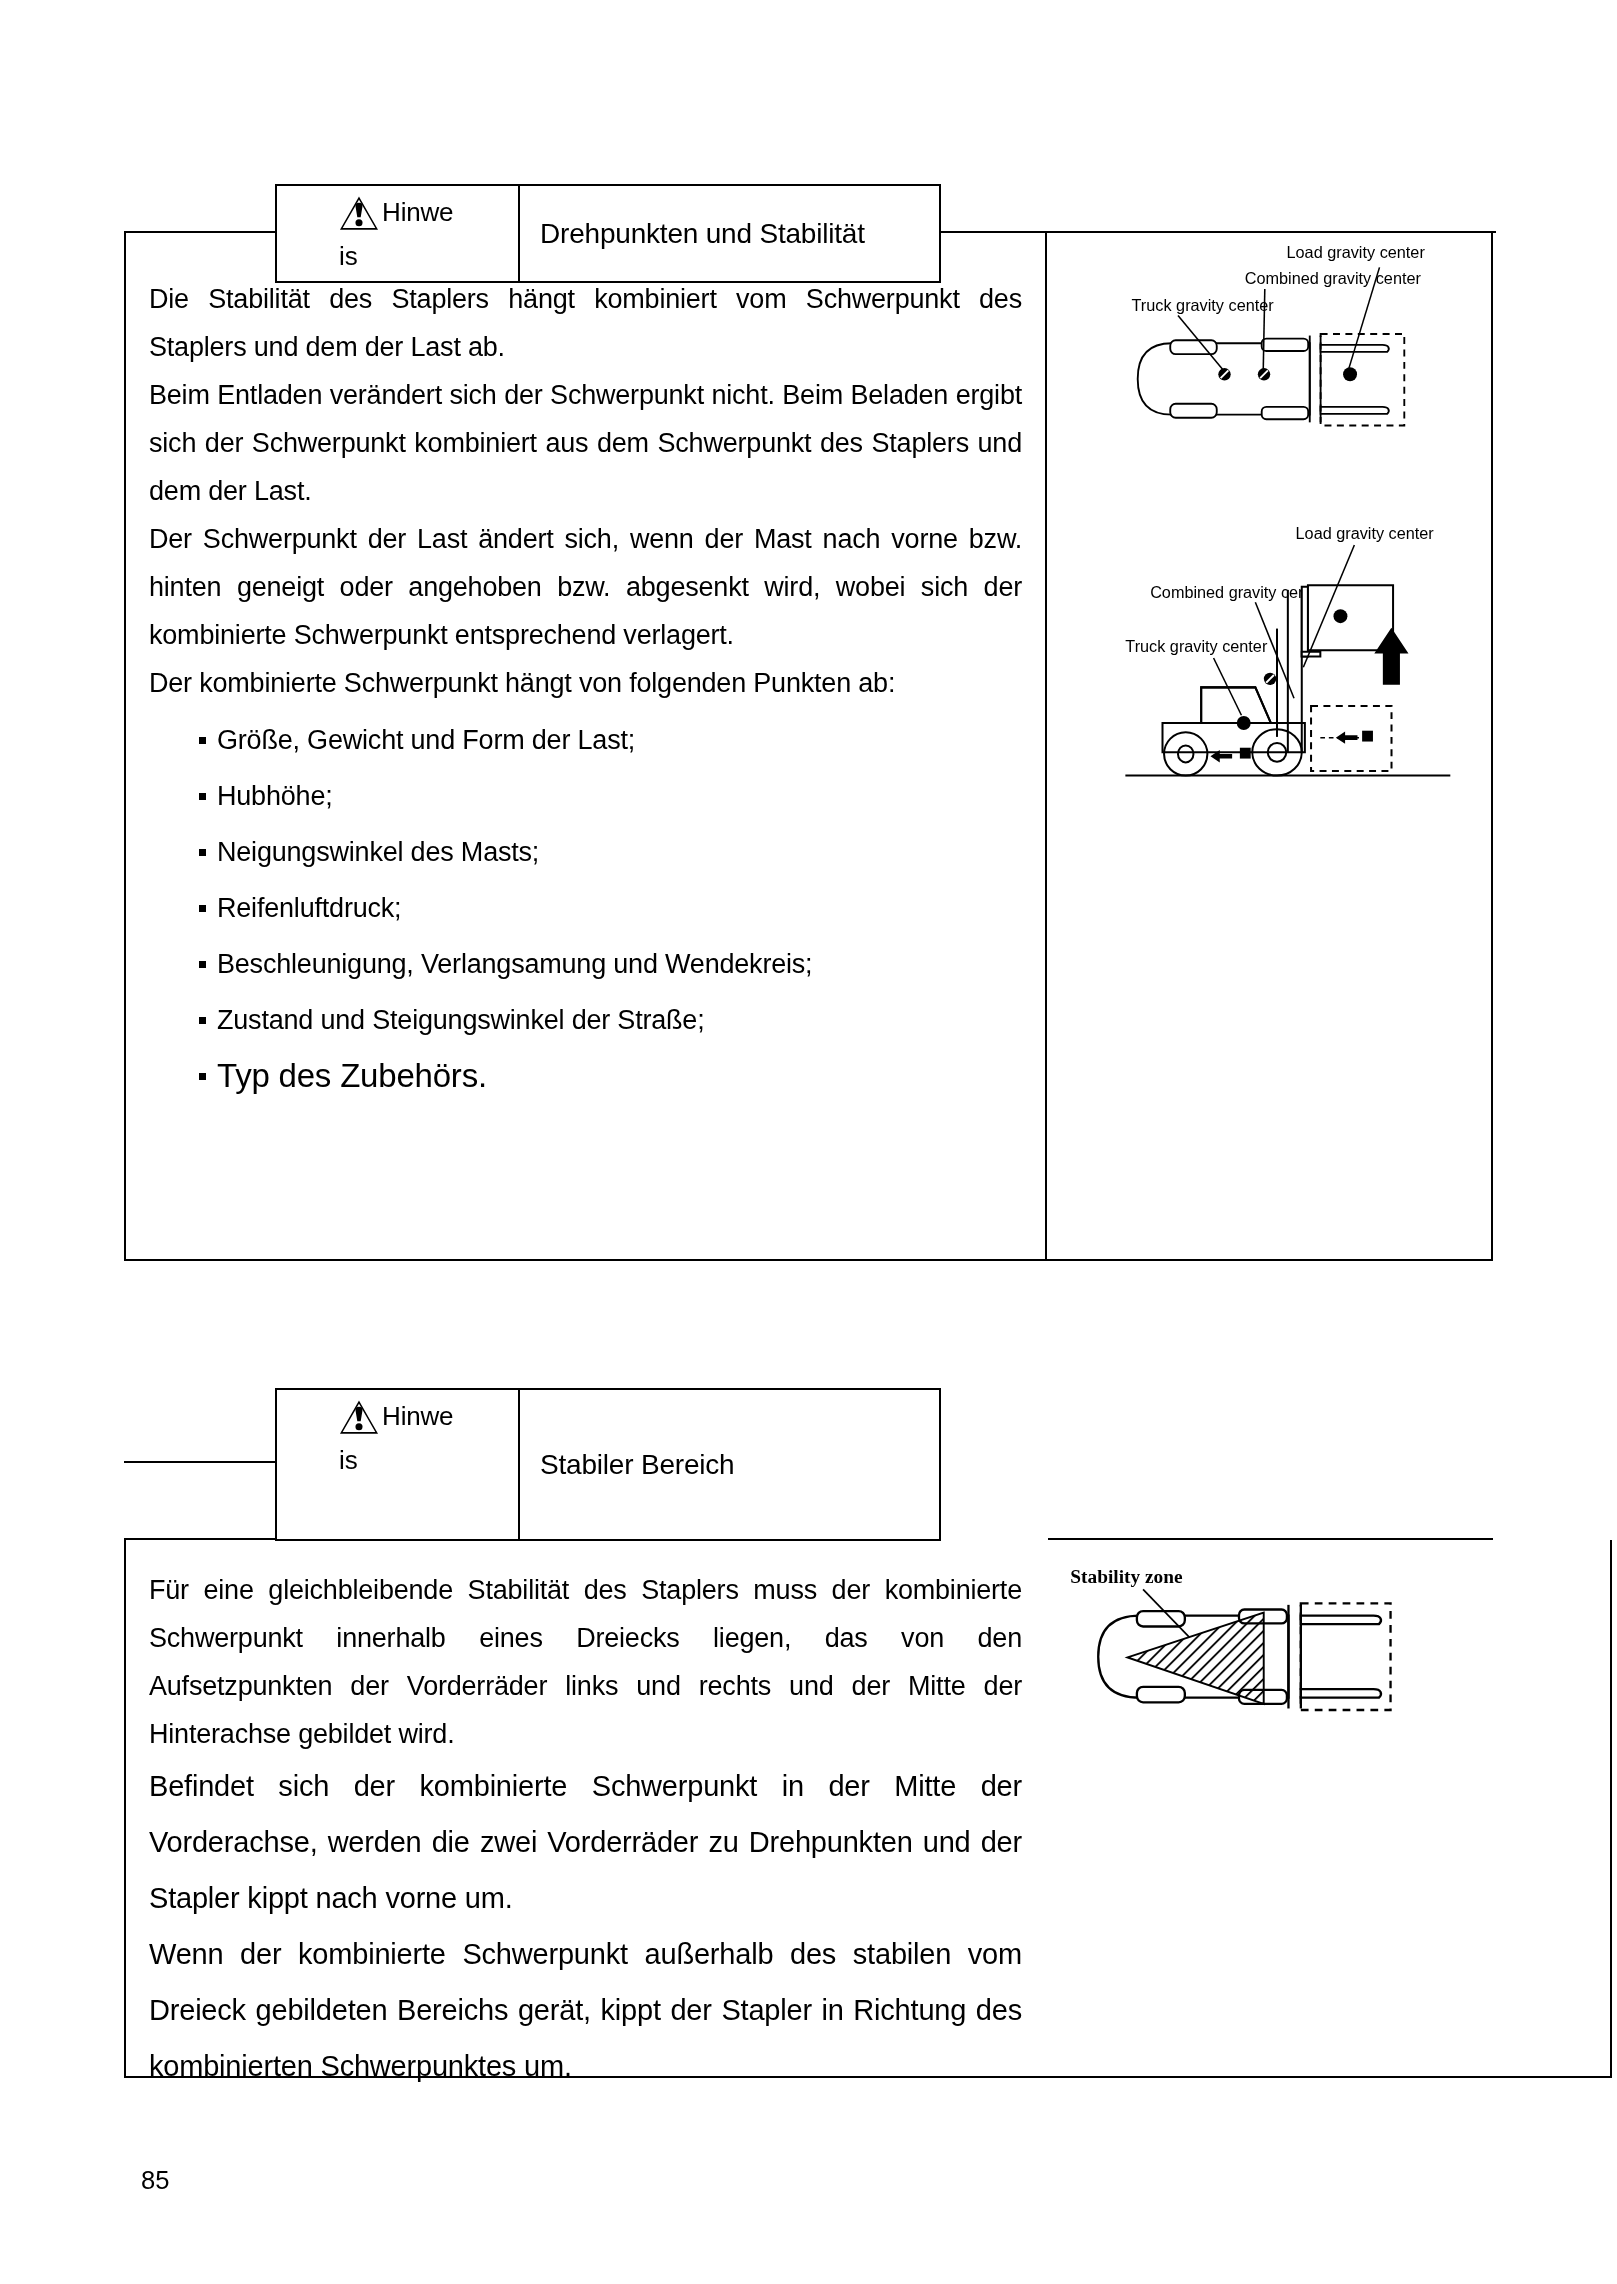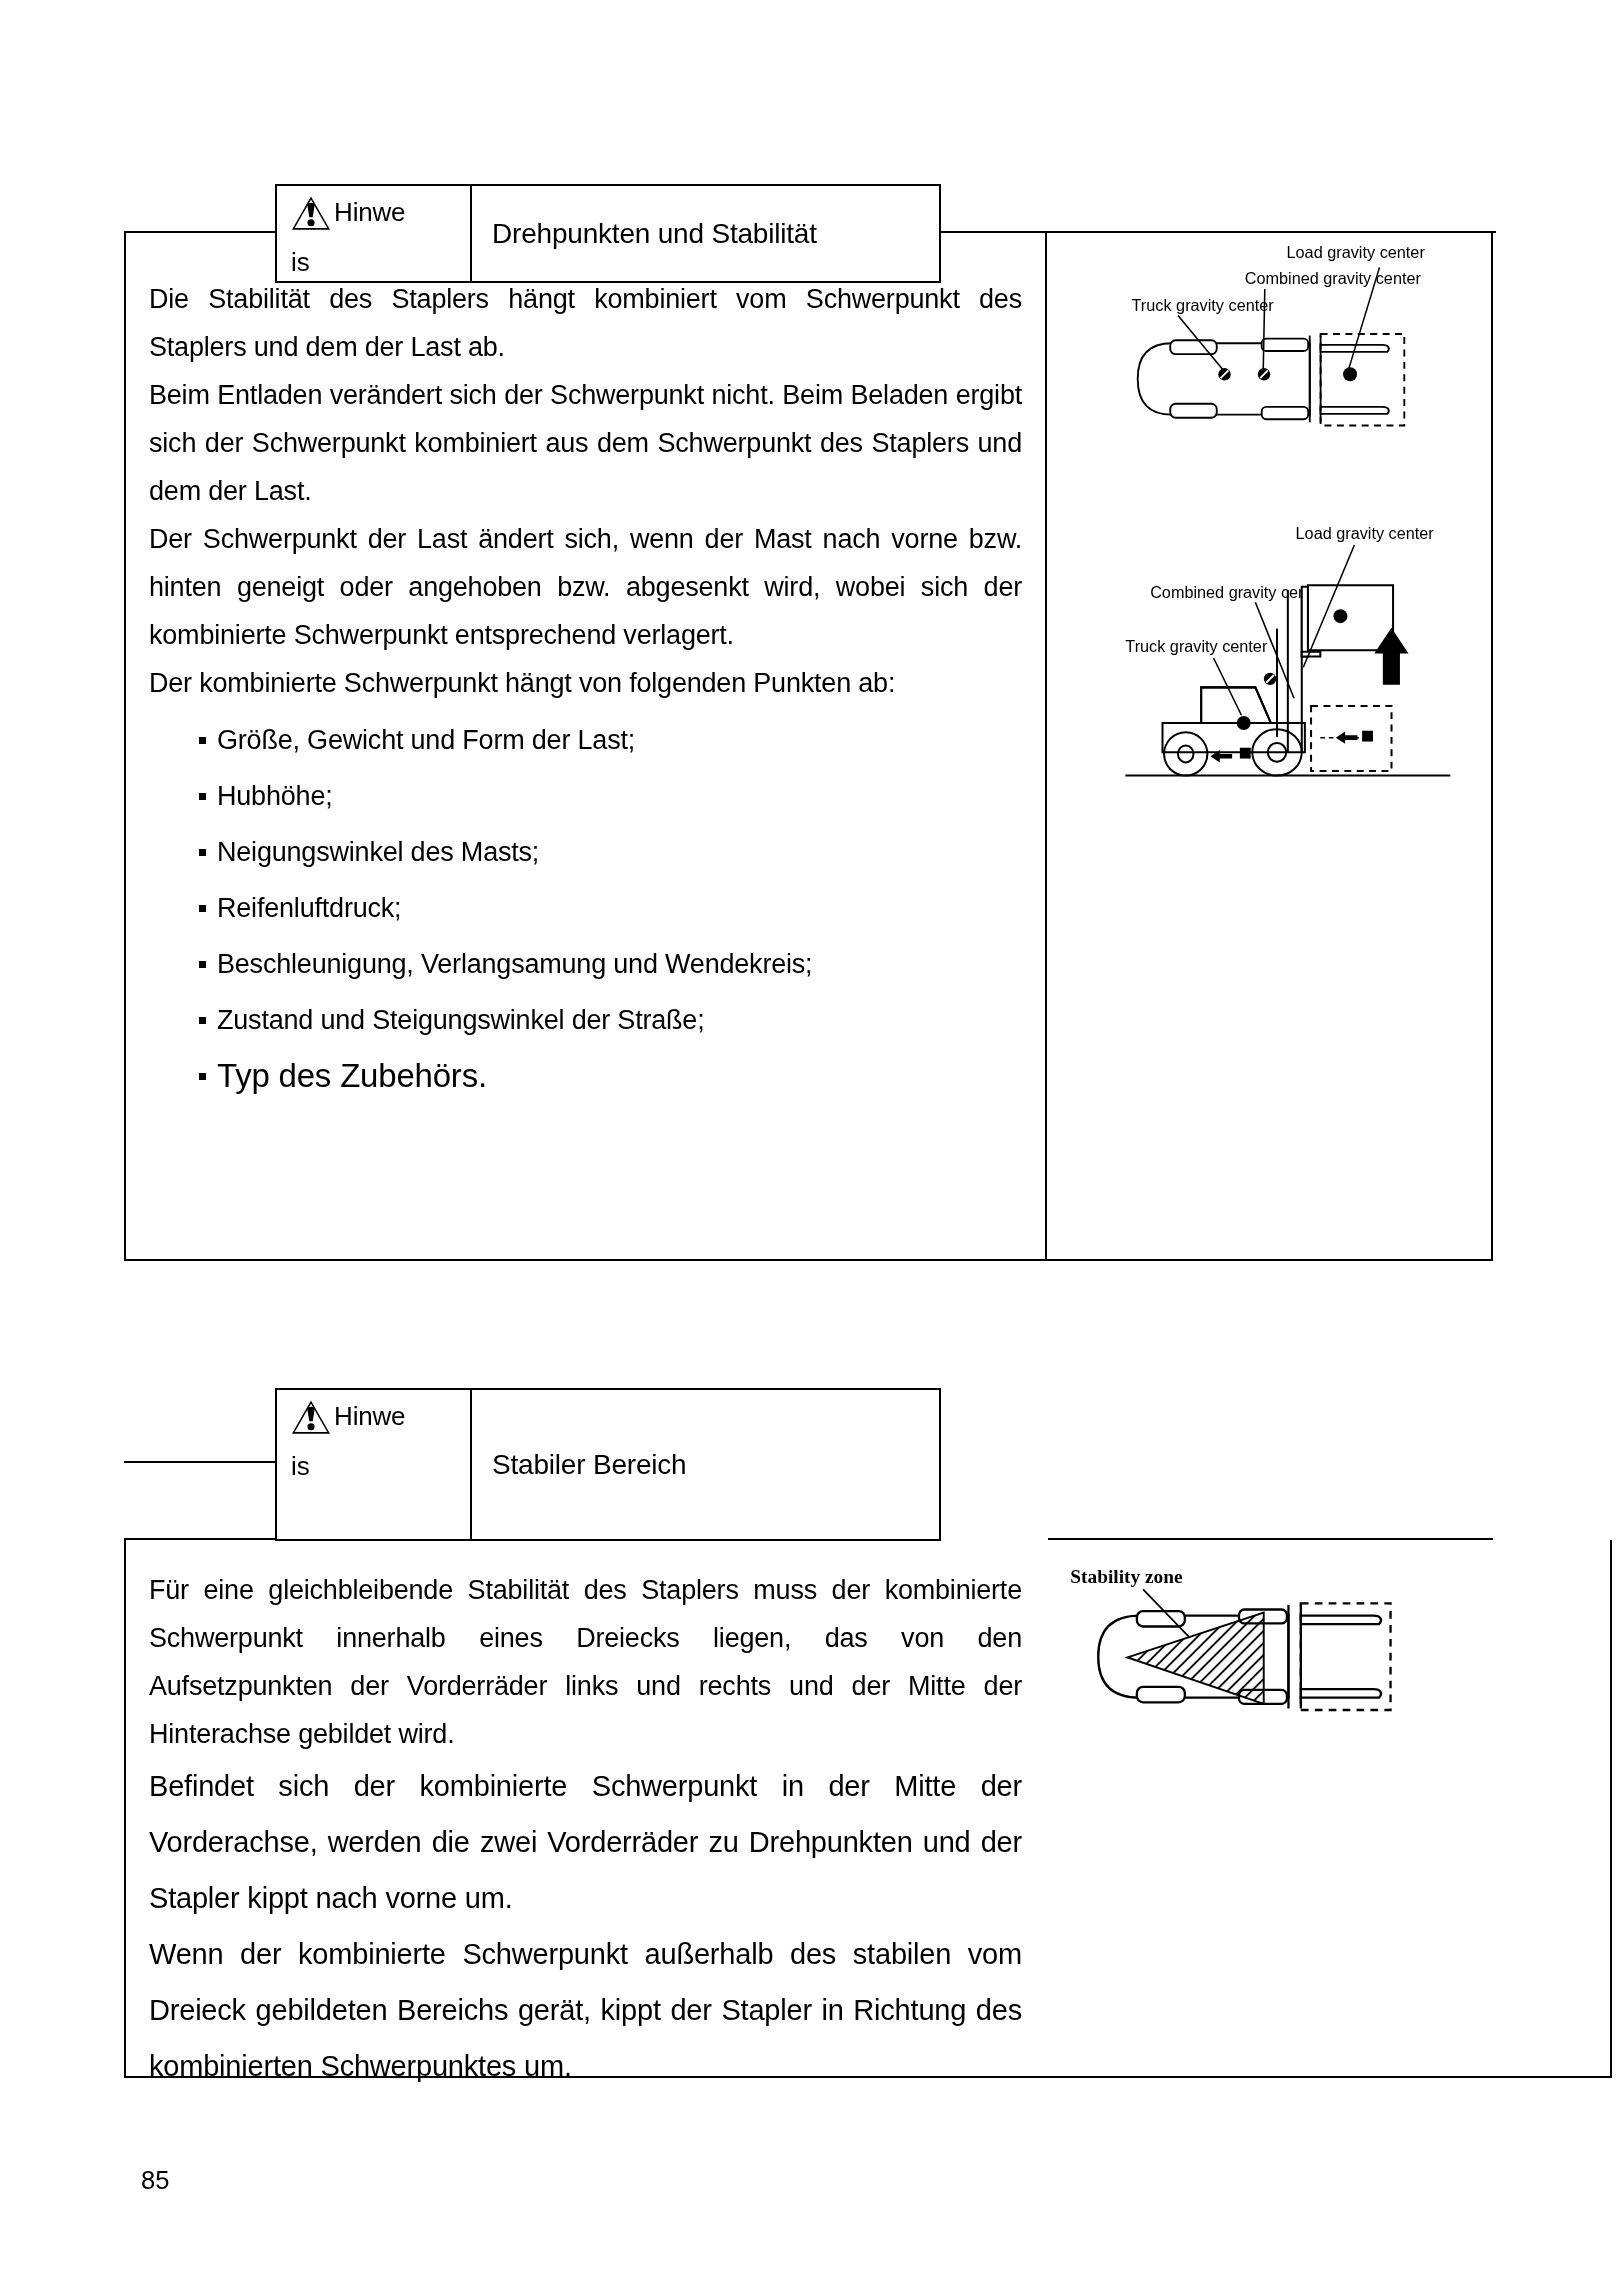--- a/index.html
+++ b/index.html
@@ -15,31 +15,31 @@
 
   
   .section{position:absolute;box-sizing:border-box;border:2.3px solid #000;background:#fff;}
   .col-text{box-sizing:border-box;}
   .col-fig{box-sizing:border-box;position:relative;padding-left:23px;}
   .divider{position:absolute;top:0;bottom:0;width:2.3px;background:#000;}
 
   
   .tab{
     position:absolute;display:flex;background:#fff;
-    border:2.3px solid #000;box-sizing:border-box;z-index:5;
+    border:2.3px solid #000;box-sizing:border-box;z-index:5;padding-left:48px;
   }
   .tab-note{
     box-sizing:border-box;border-right:2.3px solid #000;
     position:relative;padding:7.7px 11px 0 14px;
     display:flex;flex-direction:column;justify-content:flex-start;
   }
   .tab-note-row{display:flex;align-items:flex-start;gap:3.1px;}
   .warn-ico{display:block;width:40px;height:37px;flex:0 0 auto;margin-top:1.5px;}
   .tab-note-word{font-size:26px;line-height:37px;letter-spacing:-0.2px;white-space:nowrap;}
-  .tab-note-word2{font-size:26px;line-height:31px;margin-top:15px;}
+  .tab-note-word2{font-size:26px;line-height:31px;margin-top:9px;}
   .tab-title{
     box-sizing:border-box;display:flex;align-items:center;
     padding-left:20px;font-size:28px;letter-spacing:-0.2px;white-space:nowrap;
   }
 
   
   .body-text{
     font-size:27px;line-height:48px;
     text-align:justify;
     letter-spacing:-0.2px;

